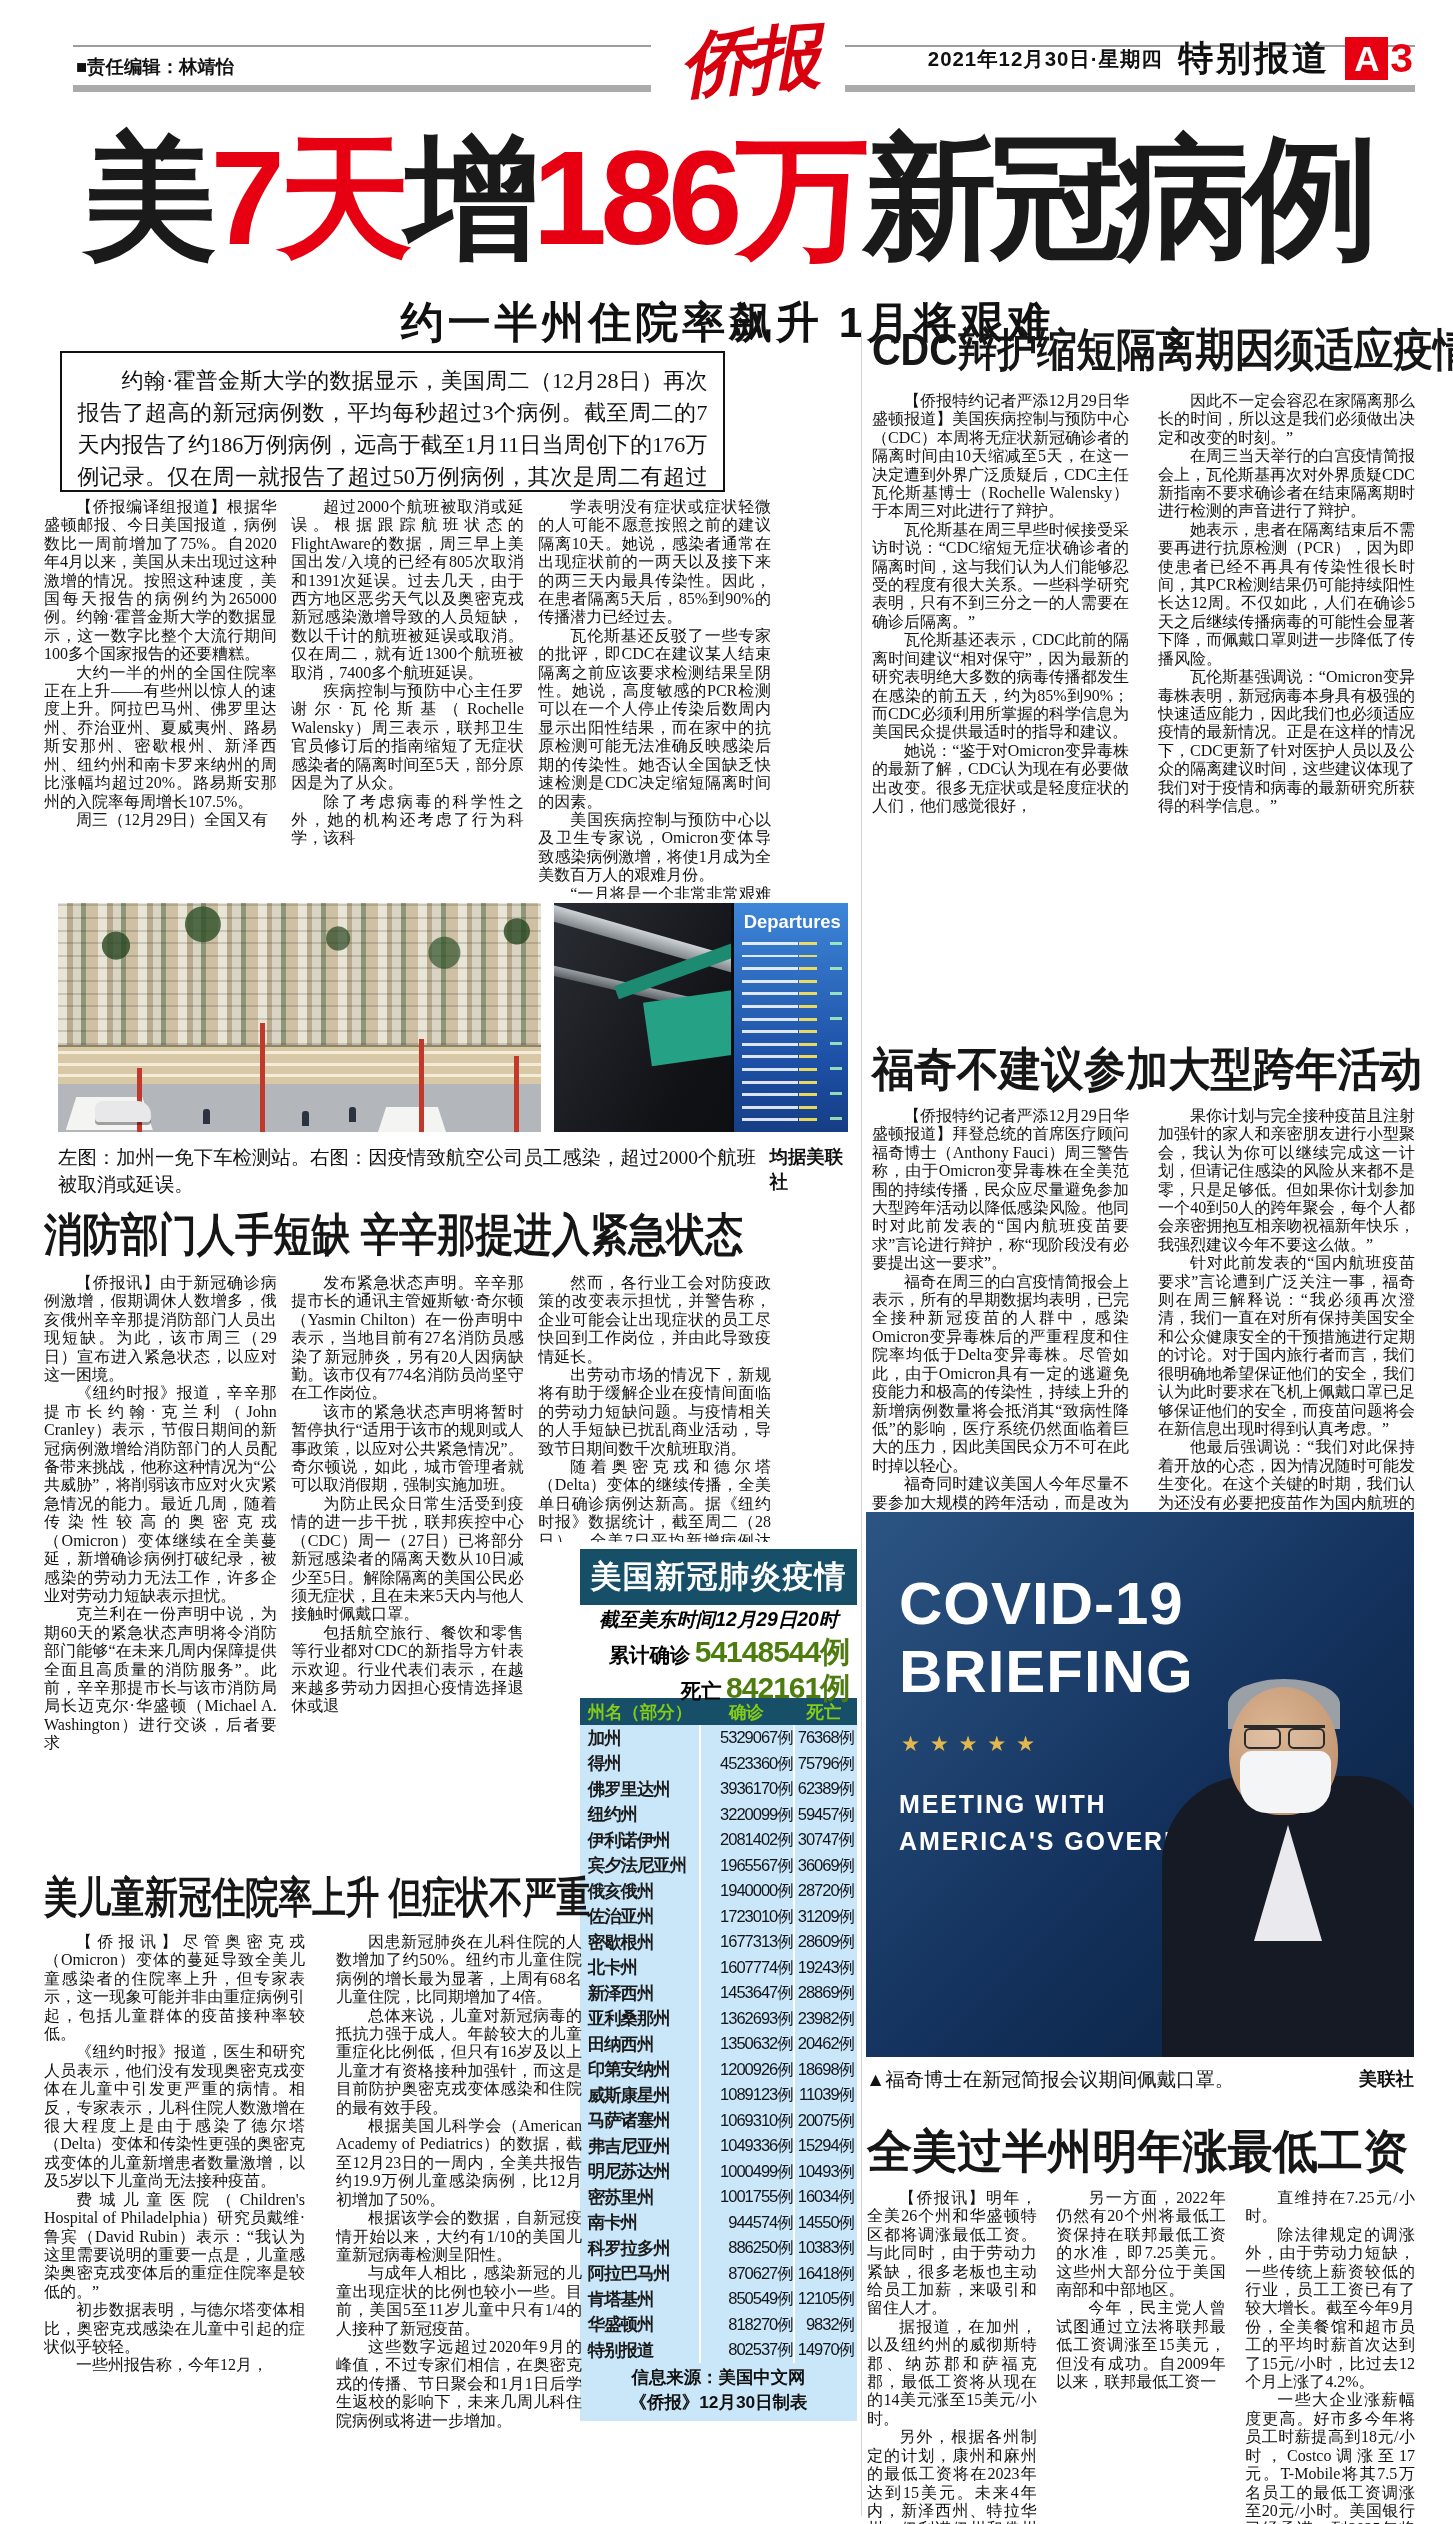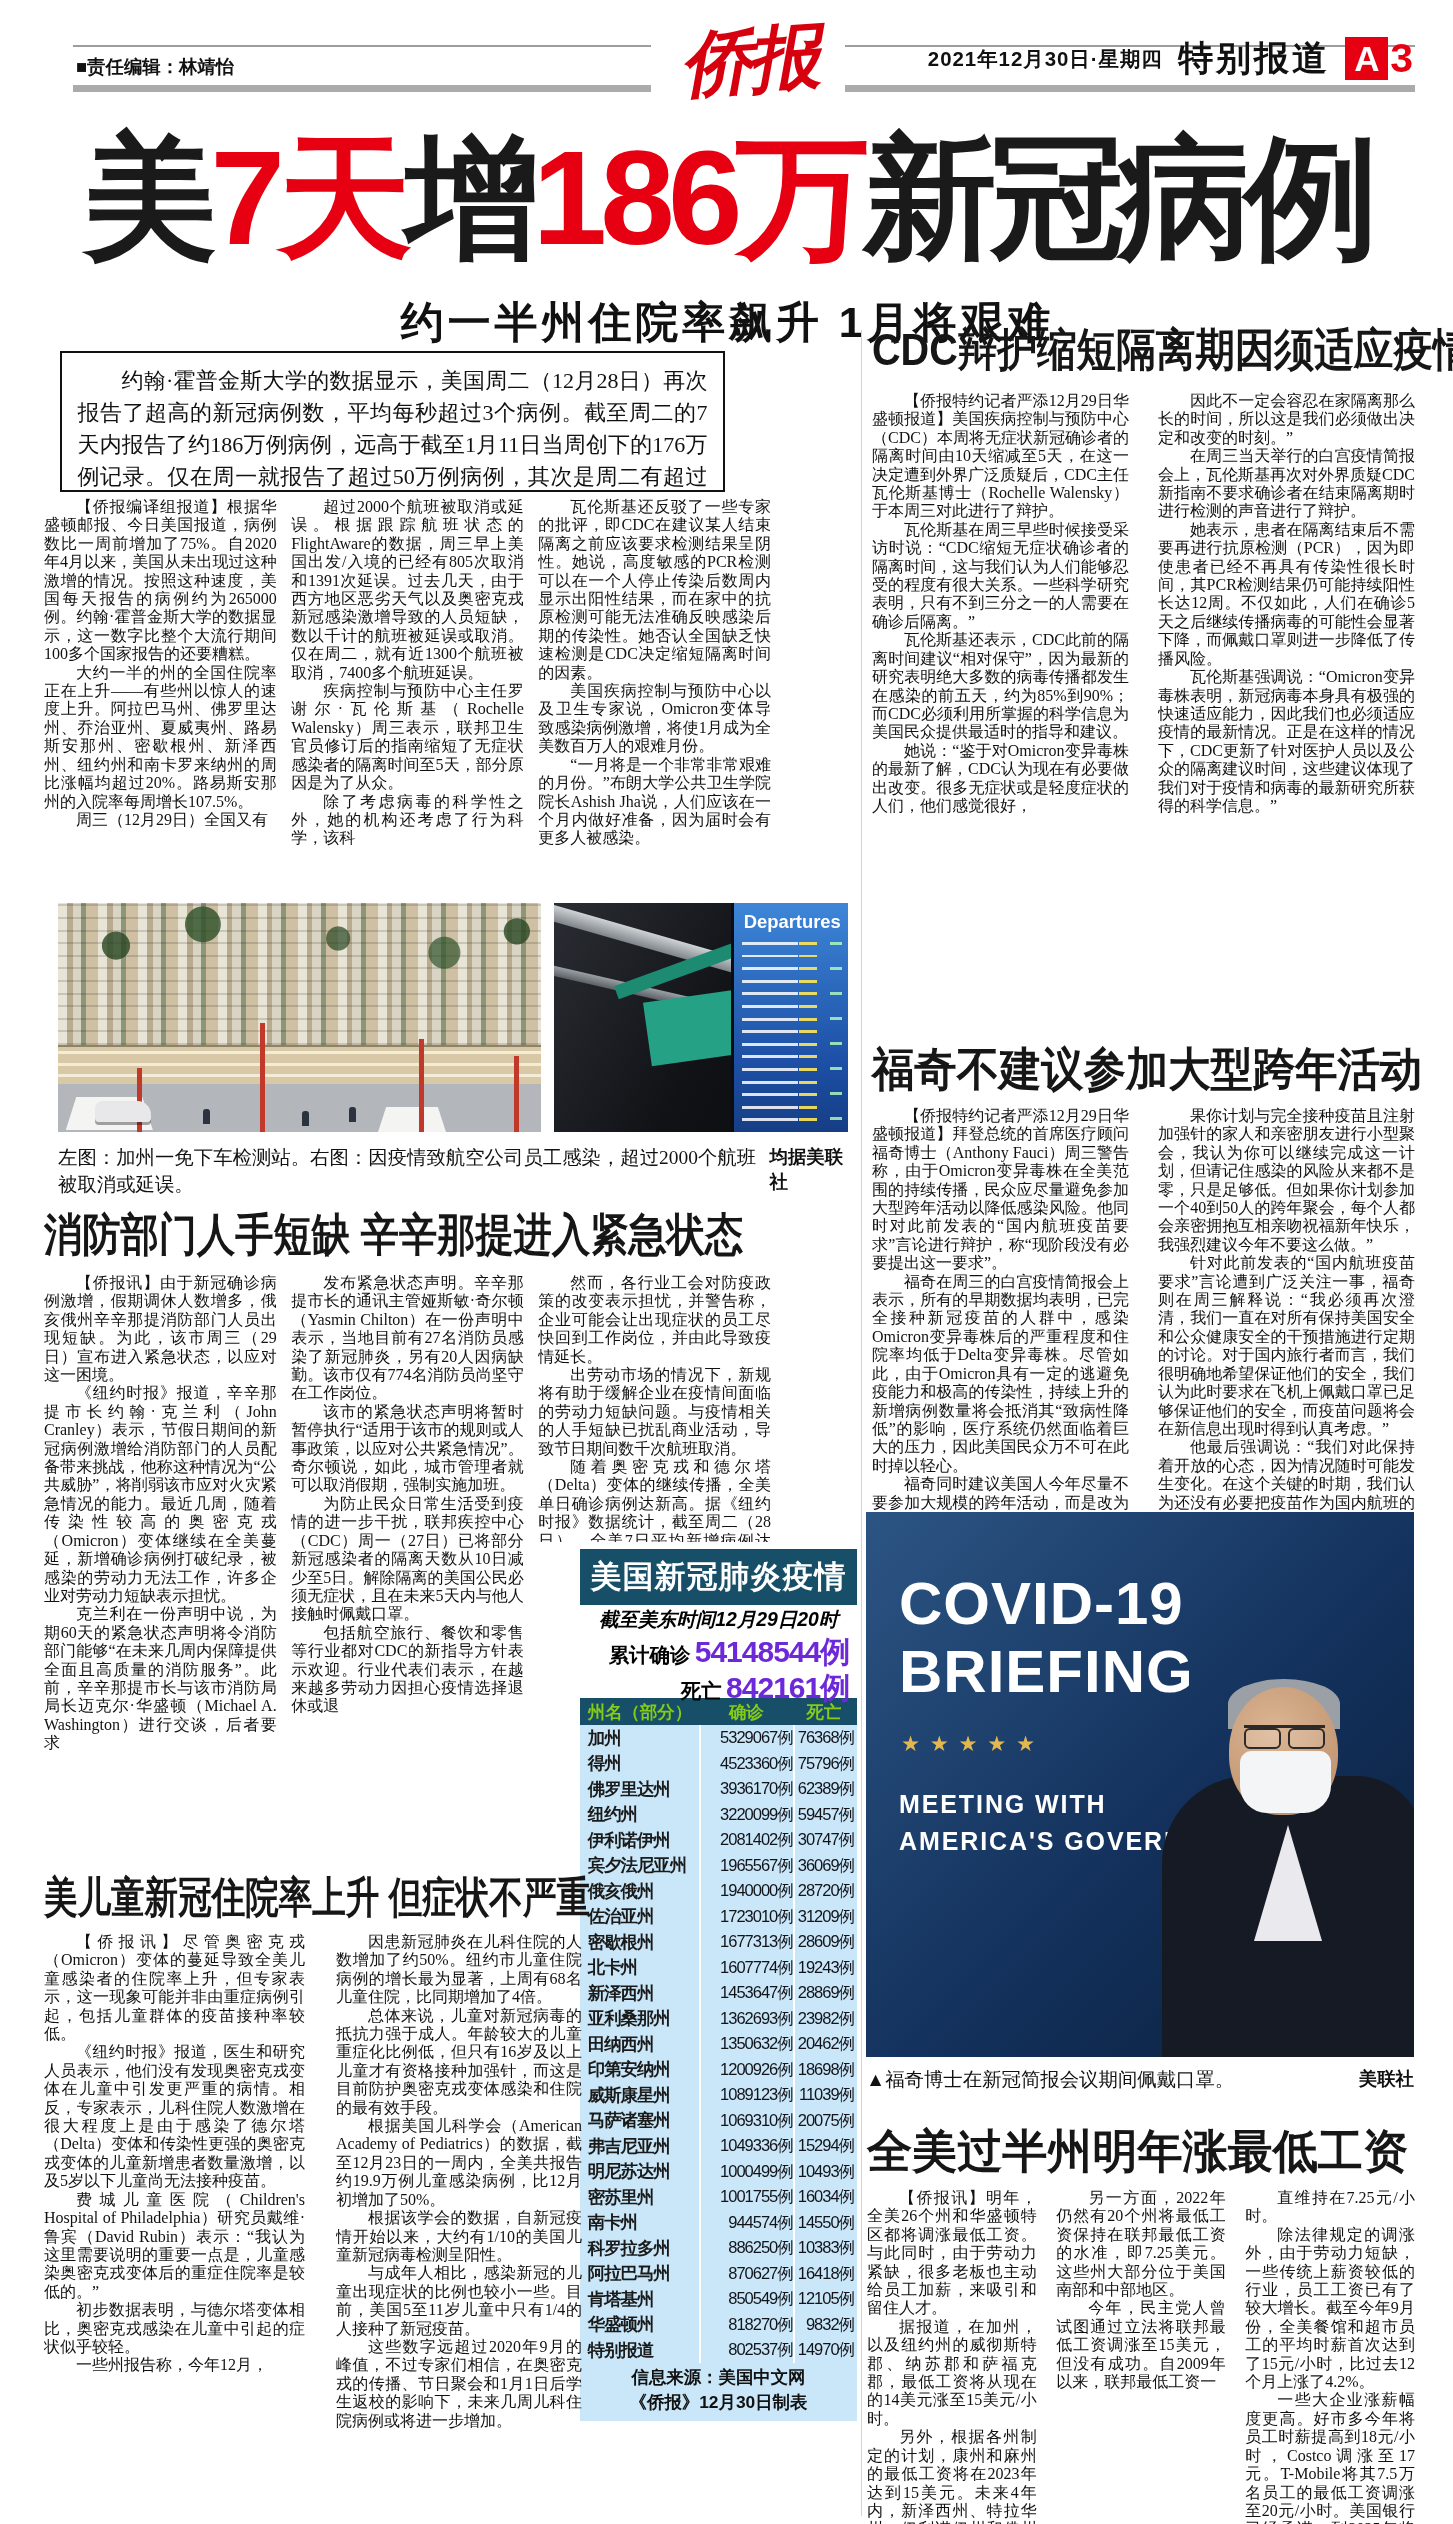--- a/index.html
+++ b/index.html
@@ -79,21 +79,21 @@
   
   .ctable{position:absolute;left:580px;top:1549px;width:277px;height:870px;font-family:"Liberation Sans",sans-serif;}
   .ct-title{background:#174f68;color:#fff;font-size:31px;font-weight:900;height:56px;line-height:56px;
             text-align:center;letter-spacing:1px;}
   .ct-asof{background:#fff;color:#000;font-size:19.4px;font-weight:700;font-style:italic;height:29px;
            line-height:29px;text-align:center;}
   .ct-totals{background:#fff;height:64px;text-align:right;padding-right:7.8px;}
   .ct-totals .row1{line-height:35px;}
   .ct-totals .row2{line-height:27px;}
   .ct-lab{font-size:20.4px;font-weight:900;color:#000;}
-  .ct-num{font-size:30px;font-weight:900;color:#6d28d9;letter-spacing:-1px;}
+  .ct-num{font-size:30px;font-weight:900;color:#4d7c0f;letter-spacing:-1px;}
   .ct-head{background:#174f68;color:#84cc16;height:27px;display:flex;align-items:center;font-size:17.4px;font-weight:700;}
   .ct-head .h1{width:114px;padding-left:7.8px;}
   .ct-head .h2{width:89px;text-align:center;}
   .ct-head .h3{flex:1;text-align:center;}
   .ct-rows{background:#c9e7f8;height:638px;}
   .ct-row{display:flex;height:25.5px;align-items:center;}
   .ct-name{width:111px;padding-left:7.8px;font-size:17.4px;font-weight:700;color:#1a1a1a;
            white-space:nowrap;overflow:hidden;letter-spacing:-1px;}
   .ct-cases{width:92px;text-align:right;font-size:16.5px;color:#13131a;border-left:2.9px solid #fff;
             height:100%;line-height:25.5px;letter-spacing:-1px;}
@@ -158,20 +158,21 @@
         <p>【侨报编译组报道】根据华盛顿邮报、今日美国报道，病例数比一周前增加了75%。自2020年4月以来，美国从未出现过这种激增的情况。按照这种速度，美国每天报告的病例约为265000例。约翰·霍普金斯大学的数据显示，这一数字比整个大流行期间100多个国家报告的还要糟糕。</p>
         <p>大约一半的州的全国住院率正在上升——有些州以惊人的速度上升。阿拉巴马州、佛罗里达州、乔治亚州、夏威夷州、路易斯安那州、密歇根州、新泽西州、纽约州和南卡罗来纳州的周比涨幅均超过20%。路易斯安那州的入院率每周增长107.5%。</p>
         <p>周三（12月29日）全国又有</p>
       </div>
     <div class="col" style="width:233px;height:401px;">
         <p>超过2000个航班被取消或延误。根据跟踪航班状态的FlightAware的数据，周三早上美国出发/入境的已经有805次取消和1391次延误。过去几天，由于西方地区恶劣天气以及奥密克戎新冠感染激增导致的人员短缺，数以千计的航班被延误或取消。仅在周二，就有近1300个航班被取消，7400多个航班延误。</p>
         <p>疾病控制与预防中心主任罗谢尔·瓦伦斯基（Rochelle Walensky）周三表示，联邦卫生官员修订后的指南缩短了无症状感染者的隔离时间至5天，部分原因是为了从众。</p>
         <p>除了考虑病毒的科学性之外，她的机构还考虑了行为科学，该科</p>
       </div>
     <div class="col" style="width:233px;height:401px;">
+        <p>学表明没有症状或症状轻微的人可能不愿意按照之前的建议隔离10天。她说，感染者通常在出现症状前的一两天以及接下来的两三天内最具传染性。因此，在患者隔离5天后，85%到90%的传播潜力已经过去。</p>
         <p>瓦伦斯基还反驳了一些专家的批评，即CDC在建议某人结束隔离之前应该要求检测结果呈阴性。她说，高度敏感的PCR检测可以在一个人停止传染后数周内显示出阳性结果，而在家中的抗原检测可能无法准确反映感染后期的传染性。她否认全国缺乏快速检测是CDC决定缩短隔离时间的因素。</p>
         <p>美国疾病控制与预防中心以及卫生专家说，Omicron变体导致感染病例激增，将使1月成为全美数百万人的艰难月份。</p>
         <p>“一月将是一个非常非常艰难的月份。”布朗大学公共卫生学院院长Ashish Jha说，人们应该在一个月内做好准备，因为届时会有更多人被感染。</p>
       </div>
   </div>
 
   <div class="vrule"></div>
 
   <div class="headline2" style="left:872px;top:320px;font-size:45px;transform:scaleX(.88);">CDC辩护缩短隔离期因须适应疫情</div>
   <div class="cols" style="left:872px;top:392px;width:543px;height:638px;gap:29px;">

